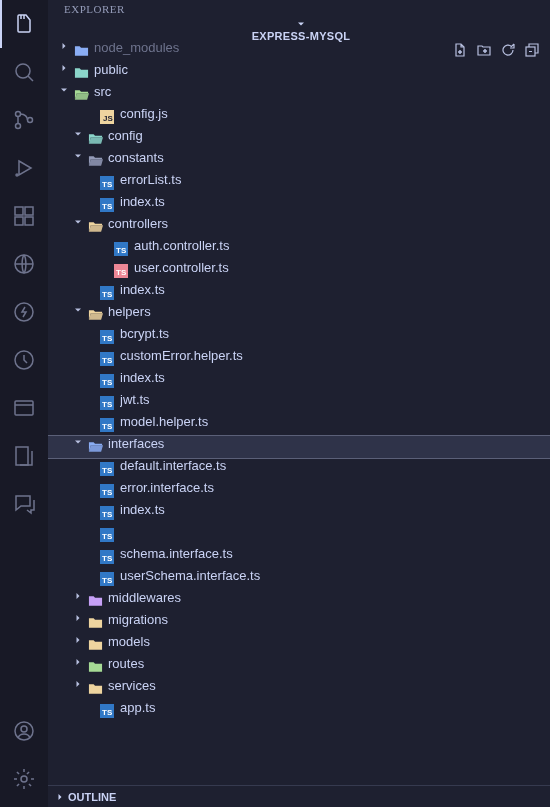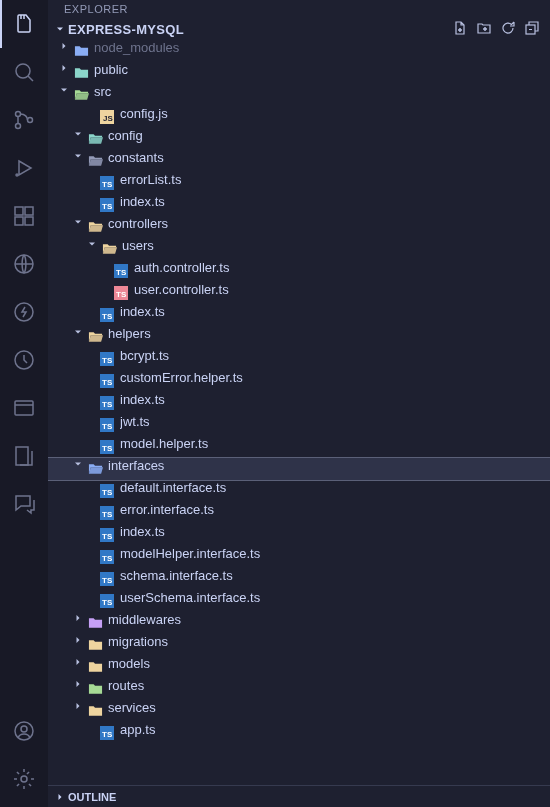--- a/index.html
+++ b/index.html
@@ -53,32 +53,34 @@
   }
   .sidebar-title {
     height: 18px;
     font-size: 11px;
     letter-spacing: 0.5px;
     color: #939ab7;
     padding: 0 16px;
     display: flex;
     align-items: center;
     text-transform: uppercase;
+    font-family: Liberation Serif, serif;
   }
   .section-header {
     height: 22px;
     display: flex;
     align-items: center;
-    font-size: 13px;
+    font-size: 11px;
     font-weight: 700;
     letter-spacing: 0.3px;
     color: #cad3f5;
     padding-left: 4px;
     cursor: pointer;
     text-transform: uppercase;
+    flex-direction: column;
   }
   .section-header .chev { width: 16px; display: flex; justify-content: center; color:#cad3f5; }
   .section-actions {
     margin-left: auto;
     display: flex;
     gap: 8px;
     padding-right: 10px;
     color: #b8c0e0;
   }
   .section-actions svg { width: 16px; height: 16px; }
@@ -360,74 +362,60 @@
           </svg>
         </span>
       <span class="ficon">
           <svg width="15" height="14" viewBox="0 0 16 14">
             <path fill="#eed49f" d="M1 2h5l1.5 1.5H15V5H3L1 12z"></path>
             <path fill="#eed49f" d="M1 12 3 5h13l-2 7z" opacity="0.85"></path>
           </svg>
         </span>
       <span class="label">controllers</span>
     </div>
-    <div class="row" style="padding-left:36px">
+    <div class="row" style="padding-left:64px">
+      <span class="ficon">
+          <svg width="14" height="14" viewBox="0 0 14 14">
+            <rect width="14" height="14" fill="#3178c6"></rect>
+            <text x="2" y="11" font-size="8" font-weight="bold" fill="#fff">TS</text>
+          </svg>
+        </span>
+      <span class="label">auth.controller.ts</span>
+    </div>
+    <div class="row" style="padding-left:64px">
+      <span class="ficon">
+          <svg width="14" height="14" viewBox="0 0 14 14">
+            <rect width="14" height="14" fill="#ed8796"></rect>
+            <text x="2" y="11" font-size="8" font-weight="bold" fill="#fff">TS</text>
+          </svg>
+        </span>
+      <span class="label">user.controller.ts</span>
+    </div>
+    <div class="row" style="padding-left:50px">
+      <span class="ficon">
+          <svg width="14" height="14" viewBox="0 0 14 14">
+            <rect width="14" height="14" fill="#3178c6"></rect>
+            <text x="2" y="11" font-size="8" font-weight="bold" fill="#fff">TS</text>
+          </svg>
+        </span>
+      <span class="label">index.ts</span>
+    </div>
+
+    <div class="row" style="padding-left:22px">
       <span class="twisty">
           <svg viewBox="0 0 16 16" fill="currentColor">
             <path d="M4 6l4 4 4-4z"></path>
           </svg>
         </span>
       <span class="ficon">
           <svg width="15" height="14" viewBox="0 0 16 14">
             <path fill="#eed49f" d="M1 2h5l1.5 1.5H15V5H3L1 12z"></path>
             <path fill="#eed49f" d="M1 12 3 5h13l-2 7z" opacity="0.85"></path>
           </svg>
         </span>
-      <span class="label">users</span>
-    </div>
-    <div class="row" style="padding-left:64px">
-      <span class="ficon">
-          <svg width="14" height="14" viewBox="0 0 14 14">
-            <rect width="14" height="14" fill="#3178c6"></rect>
-            <text x="2" y="11" font-size="8" font-weight="bold" fill="#fff">TS</text>
-          </svg>
-        </span>
-      <span class="label">auth.controller.ts</span>
-    </div>
-    <div class="row" style="padding-left:64px">
-      <span class="ficon">
-          <svg width="14" height="14" viewBox="0 0 14 14">
-            <rect width="14" height="14" fill="#ed8796"></rect>
-            <text x="2" y="11" font-size="8" font-weight="bold" fill="#fff">TS</text>
-          </svg>
-        </span>
-      <span class="label">user.controller.ts</span>
-    </div>
-    <div class="row" style="padding-left:50px">
-      <span class="ficon">
-          <svg width="14" height="14" viewBox="0 0 14 14">
-            <rect width="14" height="14" fill="#3178c6"></rect>
-            <text x="2" y="11" font-size="8" font-weight="bold" fill="#fff">TS</text>
-          </svg>
-        </span>
-      <span class="label">index.ts</span>
-    </div>
-
-    <div class="row" style="padding-left:22px">
-      <span class="twisty">
-          <svg viewBox="0 0 16 16" fill="currentColor">
-            <path d="M4 6l4 4 4-4z"></path>
-          </svg>
-        </span>
-      <span class="ficon">
-          <svg width="15" height="14" viewBox="0 0 16 14">
-            <path fill="#eed49f" d="M1 2h5l1.5 1.5H15V5H3L1 12z"></path>
-            <path fill="#eed49f" d="M1 12 3 5h13l-2 7z" opacity="0.85"></path>
-          </svg>
-        </span>
       <span class="label">helpers</span>
     </div>
     <div class="row" style="padding-left:50px">
       <span class="ficon">
           <svg width="14" height="14" viewBox="0 0 14 14">
             <rect width="14" height="14" fill="#3178c6"></rect>
             <text x="2" y="11" font-size="8" font-weight="bold" fill="#fff">TS</text>
           </svg>
         </span>
       <span class="label">bcrypt.ts</span>
@@ -510,21 +498,20 @@
         </span>
       <span class="label">index.ts</span>
     </div>
     <div class="row" style="padding-left:50px">
       <span class="ficon">
           <svg width="14" height="14" viewBox="0 0 14 14">
             <rect width="14" height="14" fill="#3178c6"></rect>
             <text x="2" y="11" font-size="8" font-weight="bold" fill="#fff">TS</text>
           </svg>
         </span>
-      <span class="label">modelHelper.interface.ts</span>
     </div>
     <div class="row" style="padding-left:50px">
       <span class="ficon">
           <svg width="14" height="14" viewBox="0 0 14 14">
             <rect width="14" height="14" fill="#3178c6"></rect>
             <text x="2" y="11" font-size="8" font-weight="bold" fill="#fff">TS</text>
           </svg>
         </span>
       <span class="label">schema.interface.ts</span>
     </div>

